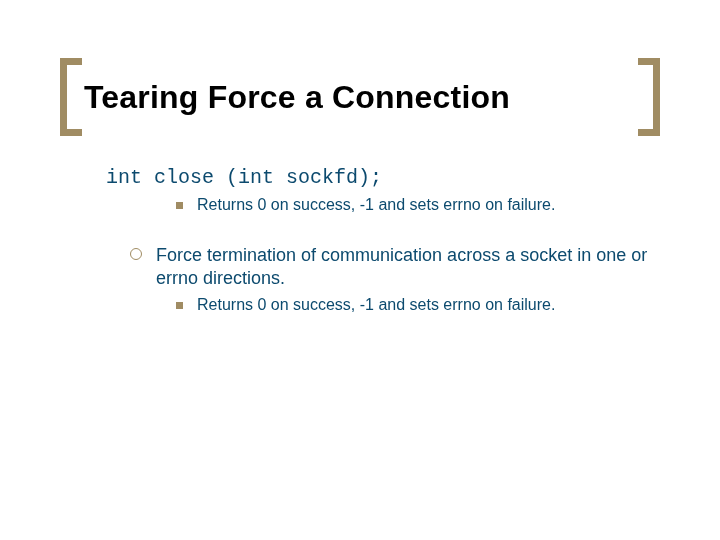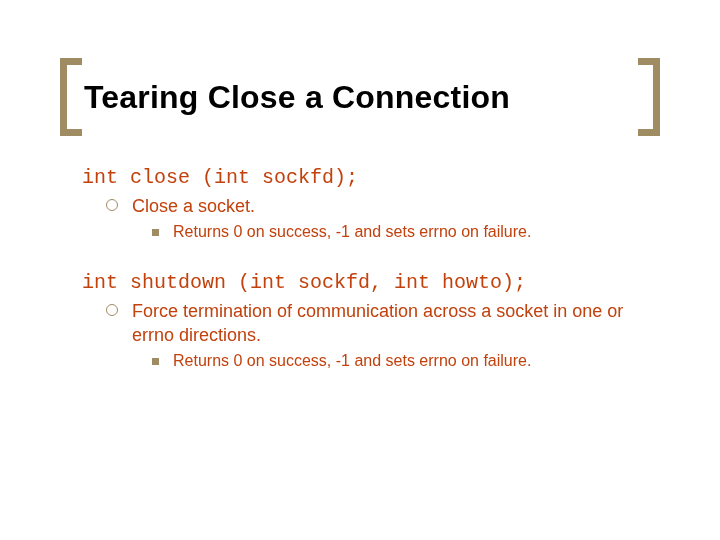--- a/index.html
+++ b/index.html
@@ -42,23 +42,23 @@
   }
   .title {
     flex: 1;
     font-size: 32px;
     font-weight: bold;
     color: #000;
     padding: 0 6px 0 2px;
     letter-spacing: 0.2px;
   }
   .content {
-    margin: 30px 70px 0 82px;
+    margin: 30px 70px 0 106px;
     font-size: 15px;
-    color: #c2410c;
+    color: #0c4a6e;
   }
   .codehdr {
     font-family: "Courier New", monospace;
     font-size: 20px;
     margin-bottom: 6px;
     white-space: pre;
   }
   .row {
     display: flex;
     align-items: flex-start;
@@ -90,40 +90,35 @@
   .mono { font-family: Liberation Sans, sans-serif; }
   .block2 { margin-top: 28px; }
 </style>
 </head>
 <body>
 
 <div class="slide">
 
   <div class="title-wrap">
     <div class="bracket left"></div>
-    <div class="title">Tearing Close a Connection</div>
+    <div class="title">Tearing Force a Connection</div>
     <div class="bracket right"></div>
   </div>
 
   <div class="content">
 
     <div class="codehdr">int close (int sockfd);</div>
-    <div class="row">
-      <div class="bul-circ"></div>
-      <div class="item-text">Close a socket.</div>
-    </div>
     <div class="row">
       <div class="bul-sq"></div>
       <div class="sub-text">
         <span>Returns 0 on success, -1 and sets </span><span class="mono">errno</span><span> on failure.</span>
       </div>
     </div>
 
     <div class="block2">
-      <div class="codehdr">int shutdown (int sockfd, int howto);</div>
       <div class="row">
         <div class="bul-circ"></div>
         <div class="item-text">Force termination of communication across a socket in one or errno directions.</div>
       </div>
       <div class="row">
         <div class="bul-sq"></div>
         <div class="sub-text">
           <span>Returns 0 on success, -1 and sets </span><span class="mono">errno</span><span> on failure.</span>
         </div>
       </div>

